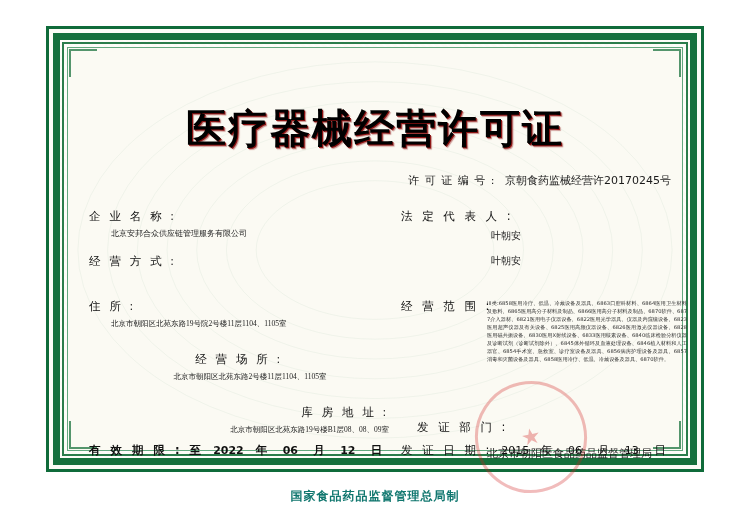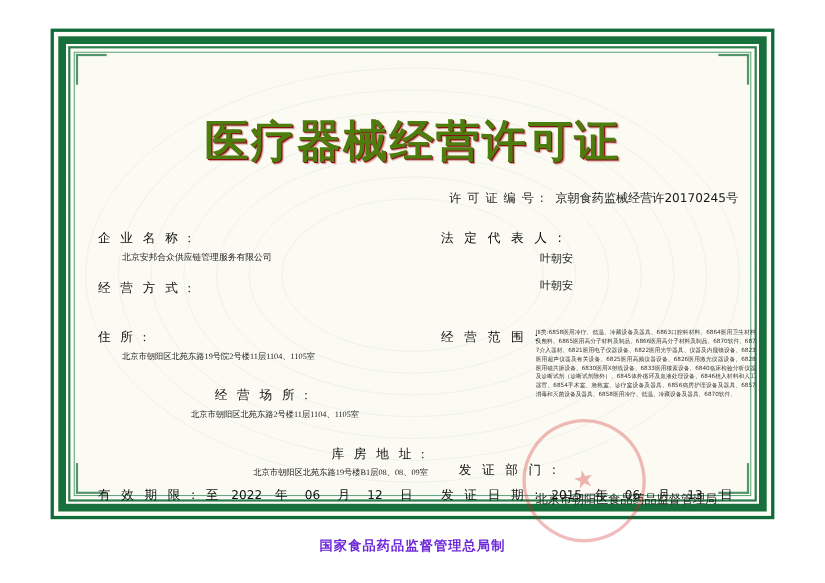--- a/index.html
+++ b/index.html
@@ -85,21 +85,21 @@
   .title {
     position: absolute;
     left: 0;
     right: 0;
     top: 50px;
     text-align: center;
     font-family: "DejaVu Serif", "Liberation Serif", serif;
     font-weight: bold;
     font-size: 40px;
     letter-spacing: 2px;
-    color: #4d7c0f;
+    color: #000000;
     text-shadow: 1px 1px 0 #8c1212, 2px 2px 1px rgba(140,18,18,0.45);
     white-space: nowrap;
   }
   
   .permit-no {
     position: absolute;
     right: 8px;
     top: 122px;
     font-size: 11px;
     color: #1a1a1a;
@@ -216,20 +216,21 @@
     top: 392px;
     height: 30px;
   }
   .date-left {
     position: absolute;
     left: 18px;
     top: 0;
     white-space: nowrap;
     font-size: 11.5px;
     color: #111;
+    font-weight: bold;
   }
   .date-right {
     position: absolute;
     left: 330px;
     top: 0;
     white-space: nowrap;
     font-size: 11.5px;
     color: #111;
   }
   .date-left .lbl, .date-right .lbl {
@@ -249,21 +250,21 @@
   }
   
   .maker {
     position: absolute;
     left: 0;
     right: 0;
     top: 488px;
     text-align: center;
     font-size: 12px;
     letter-spacing: 1px;
-    color: #6d28d9;
+    color: #0f766e;
     font-weight: bold;
   }
   
   .corner {
     position: absolute;
     width: 26px;
     height: 26px;
     border: 2px solid #2b7d4b;
     opacity: 0.8;
   }

